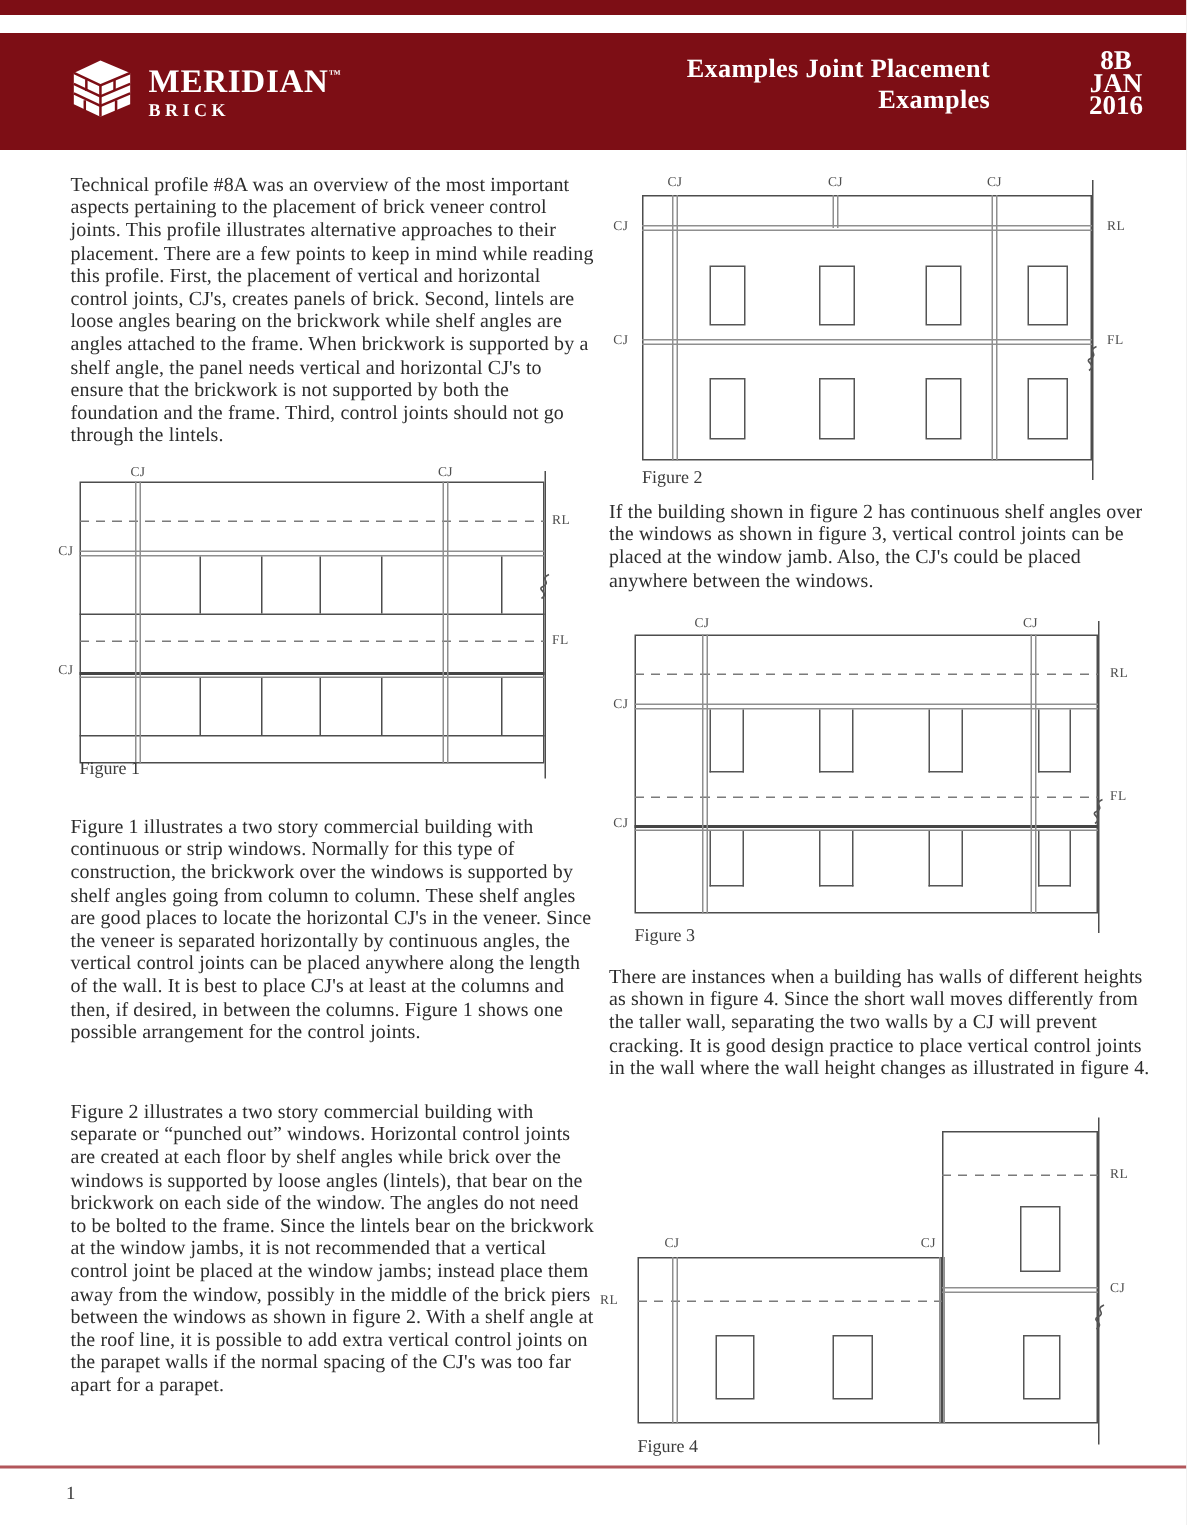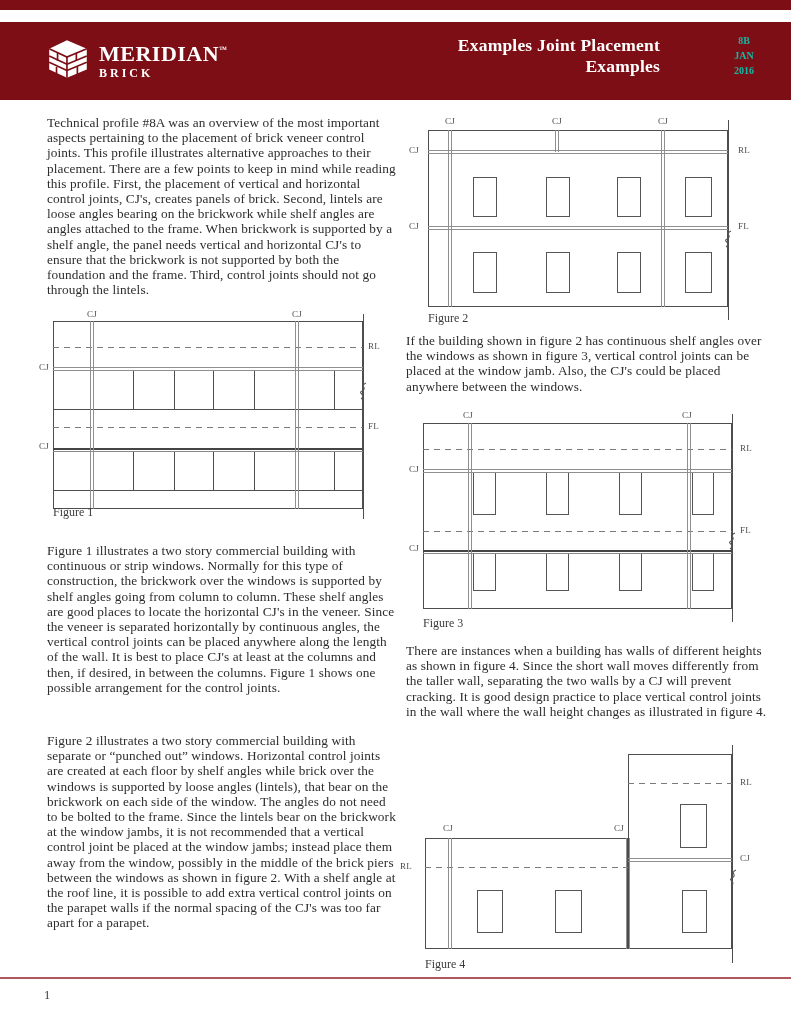--- a/index.html
+++ b/index.html
@@ -8,22 +8,22 @@
   
   .topbar{position:absolute;top:0;left:0;width:791px;height:10px;background:#7D0E15;}
   .band{position:absolute;top:22px;left:0;width:791px;height:78px;background:#7D0E15;}
   .logo{position:absolute;left:44px;top:11px;display:flex;align-items:center;}
   .logo-text{margin-left:7px;color:#fff;}
   .logo-name{font-size:22px;font-weight:700;letter-spacing:0.5px;line-height:22px;}
   .logo-name sup{font-size:8px;vertical-align:9px;letter-spacing:0;}
   .logo-sub{font-size:12px;font-weight:700;letter-spacing:3px;line-height:14px;margin-top:1px;}
   .title{position:absolute;right:131px;top:13px;text-align:right;color:#fff;
          font-size:17.5px;font-weight:700;line-height:20.5px;letter-spacing:0.2px;}
-  .docmeta{position:absolute;right:24px;top:11px;width:46px;text-align:center;color:#14b8a6;
-           font-size:10px;font-weight:700;line-height:15px;}
+  .docmeta{position:absolute;right:24px;top:11px;width:46px;text-align:center;color:#ffffff;
+           font-size:18px;font-weight:700;line-height:15px;}
   
   .para{position:absolute;margin:0;font-size:13.3px;line-height:15.2px;color:#2d2d2d;letter-spacing:0.1px;}
   
   .fig{position:absolute;}
   .rect{position:absolute;border:1px solid #4d4d4d;box-sizing:border-box;background:#fff;}
   .vcj{position:absolute;width:2px;border-left:1px solid #8f8f8f;border-right:1px solid #8f8f8f;}
   .hcj{position:absolute;height:2px;border-top:1px solid #8f8f8f;border-bottom:1px solid #8f8f8f;}
   .hcjbold{position:absolute;height:1px;border-top:2px solid #454545;border-bottom:1px solid #8a8a8a;}
   .hline{position:absolute;height:1px;background:#4d4d4d;}
   .vline{position:absolute;width:1px;background:#4d4d4d;}

